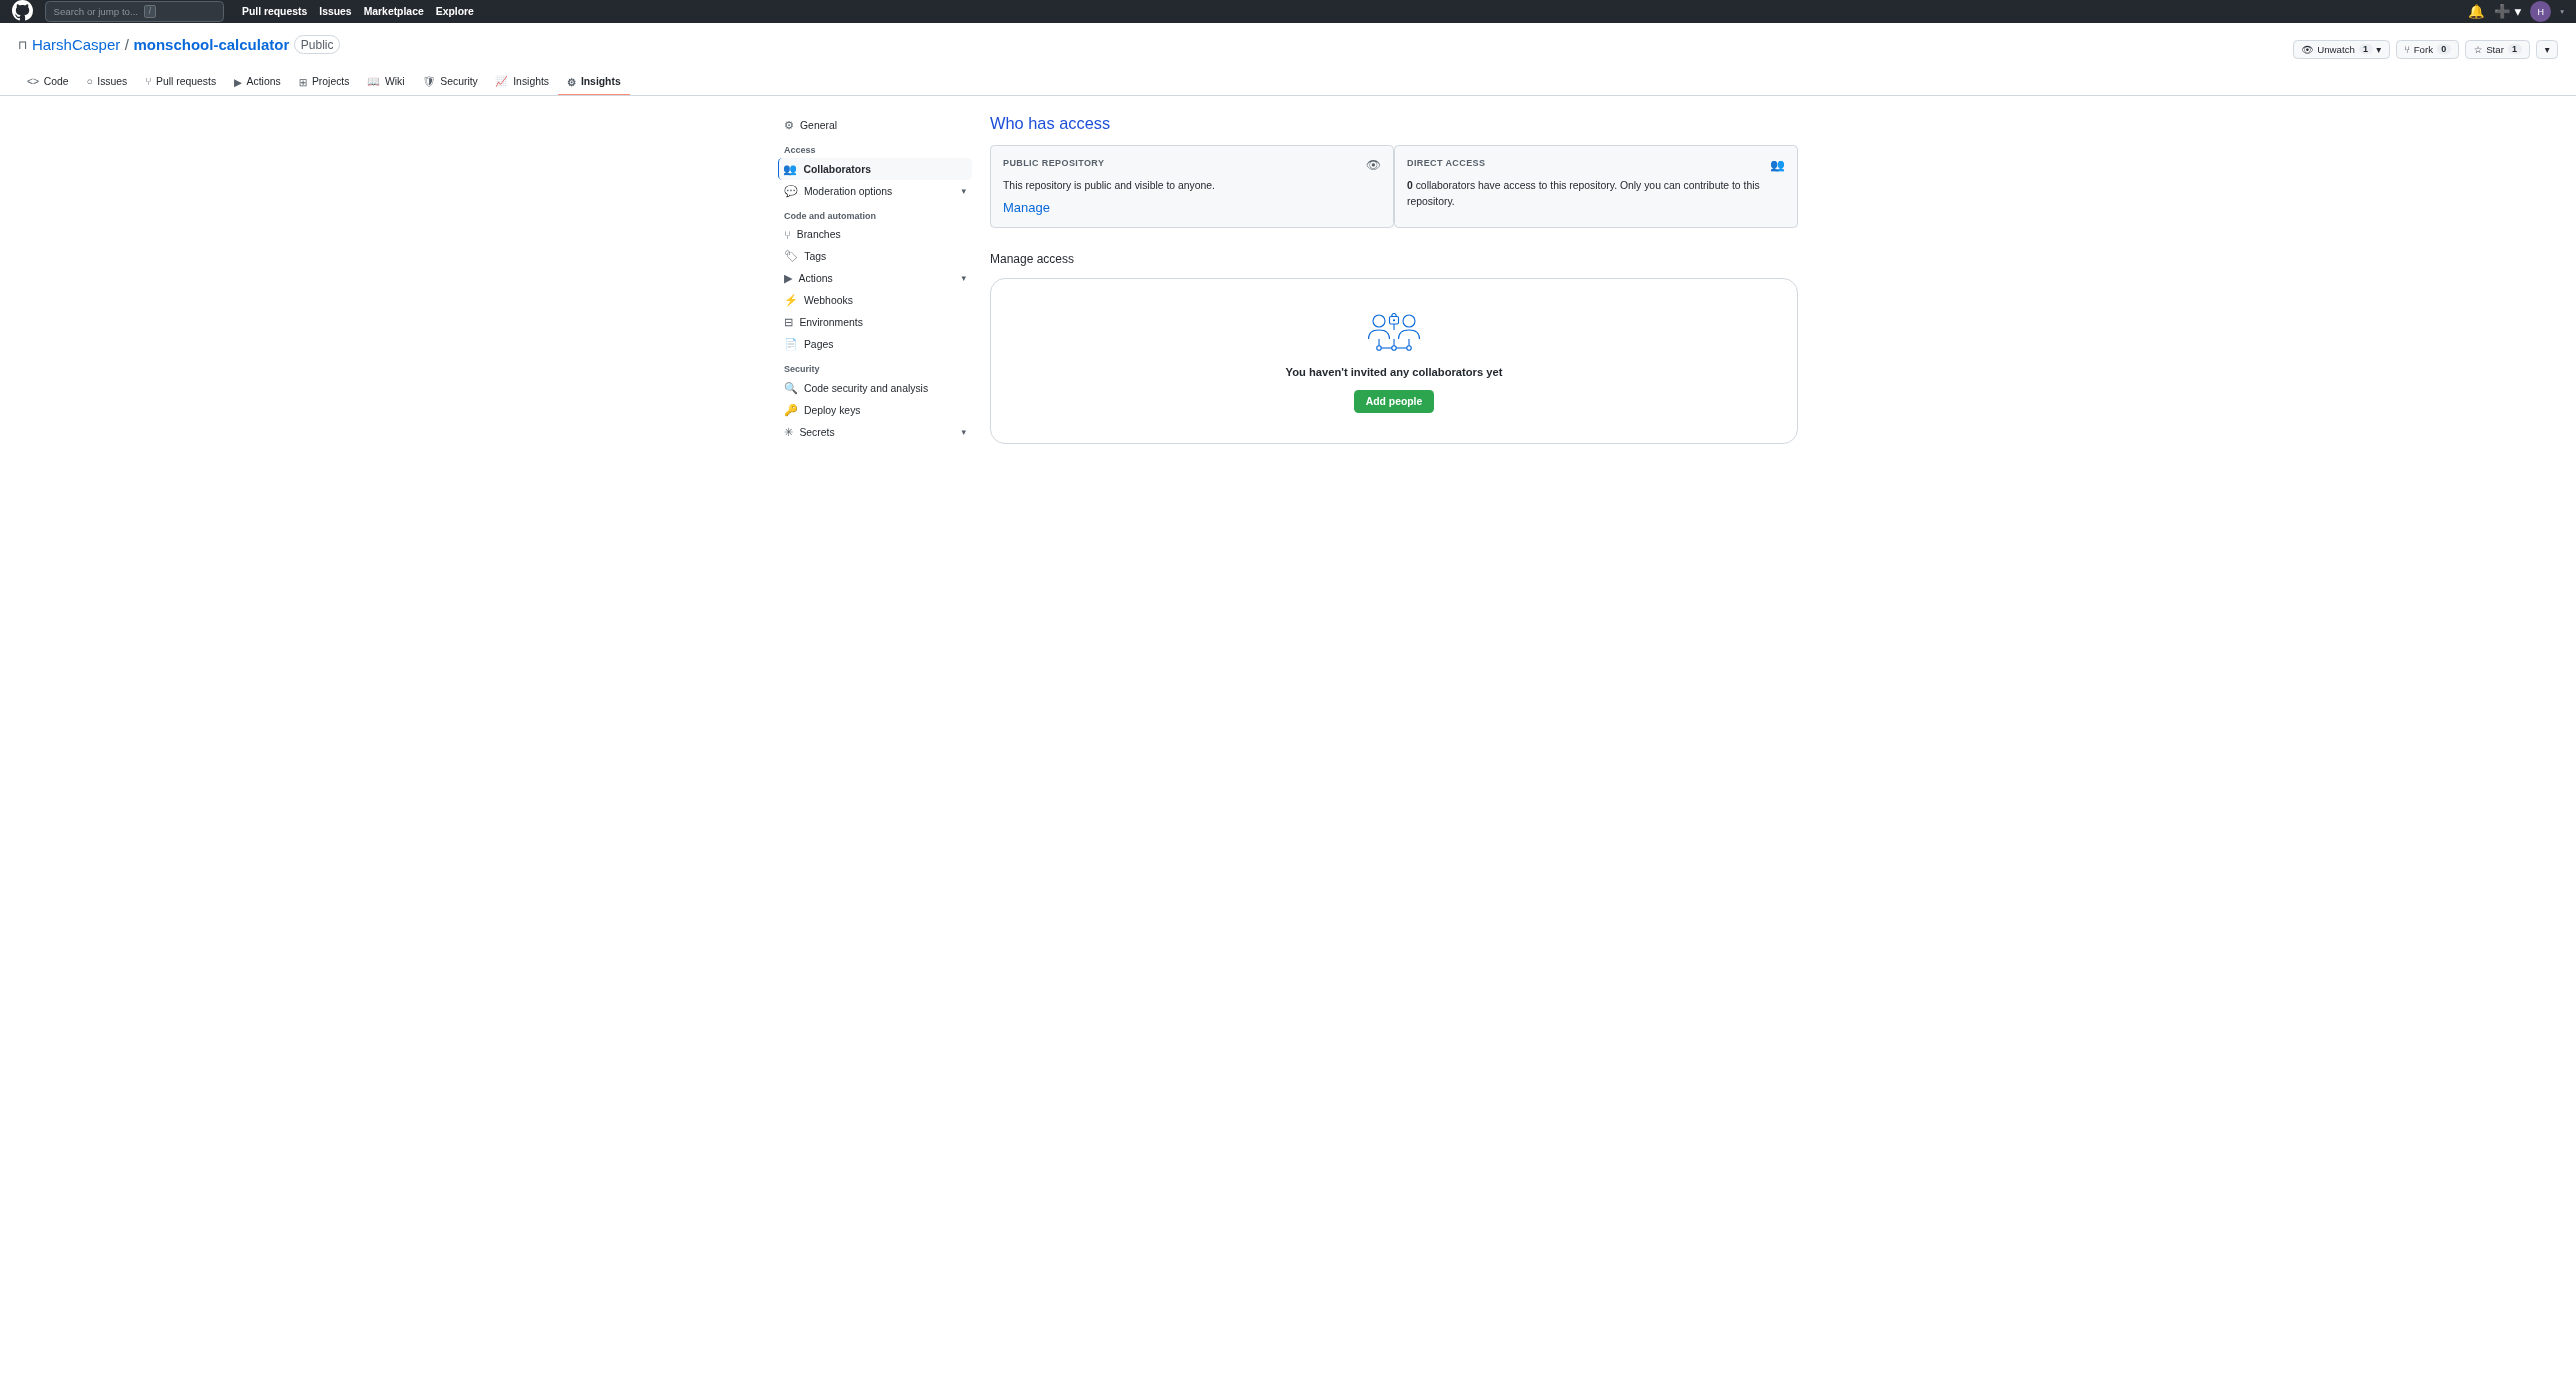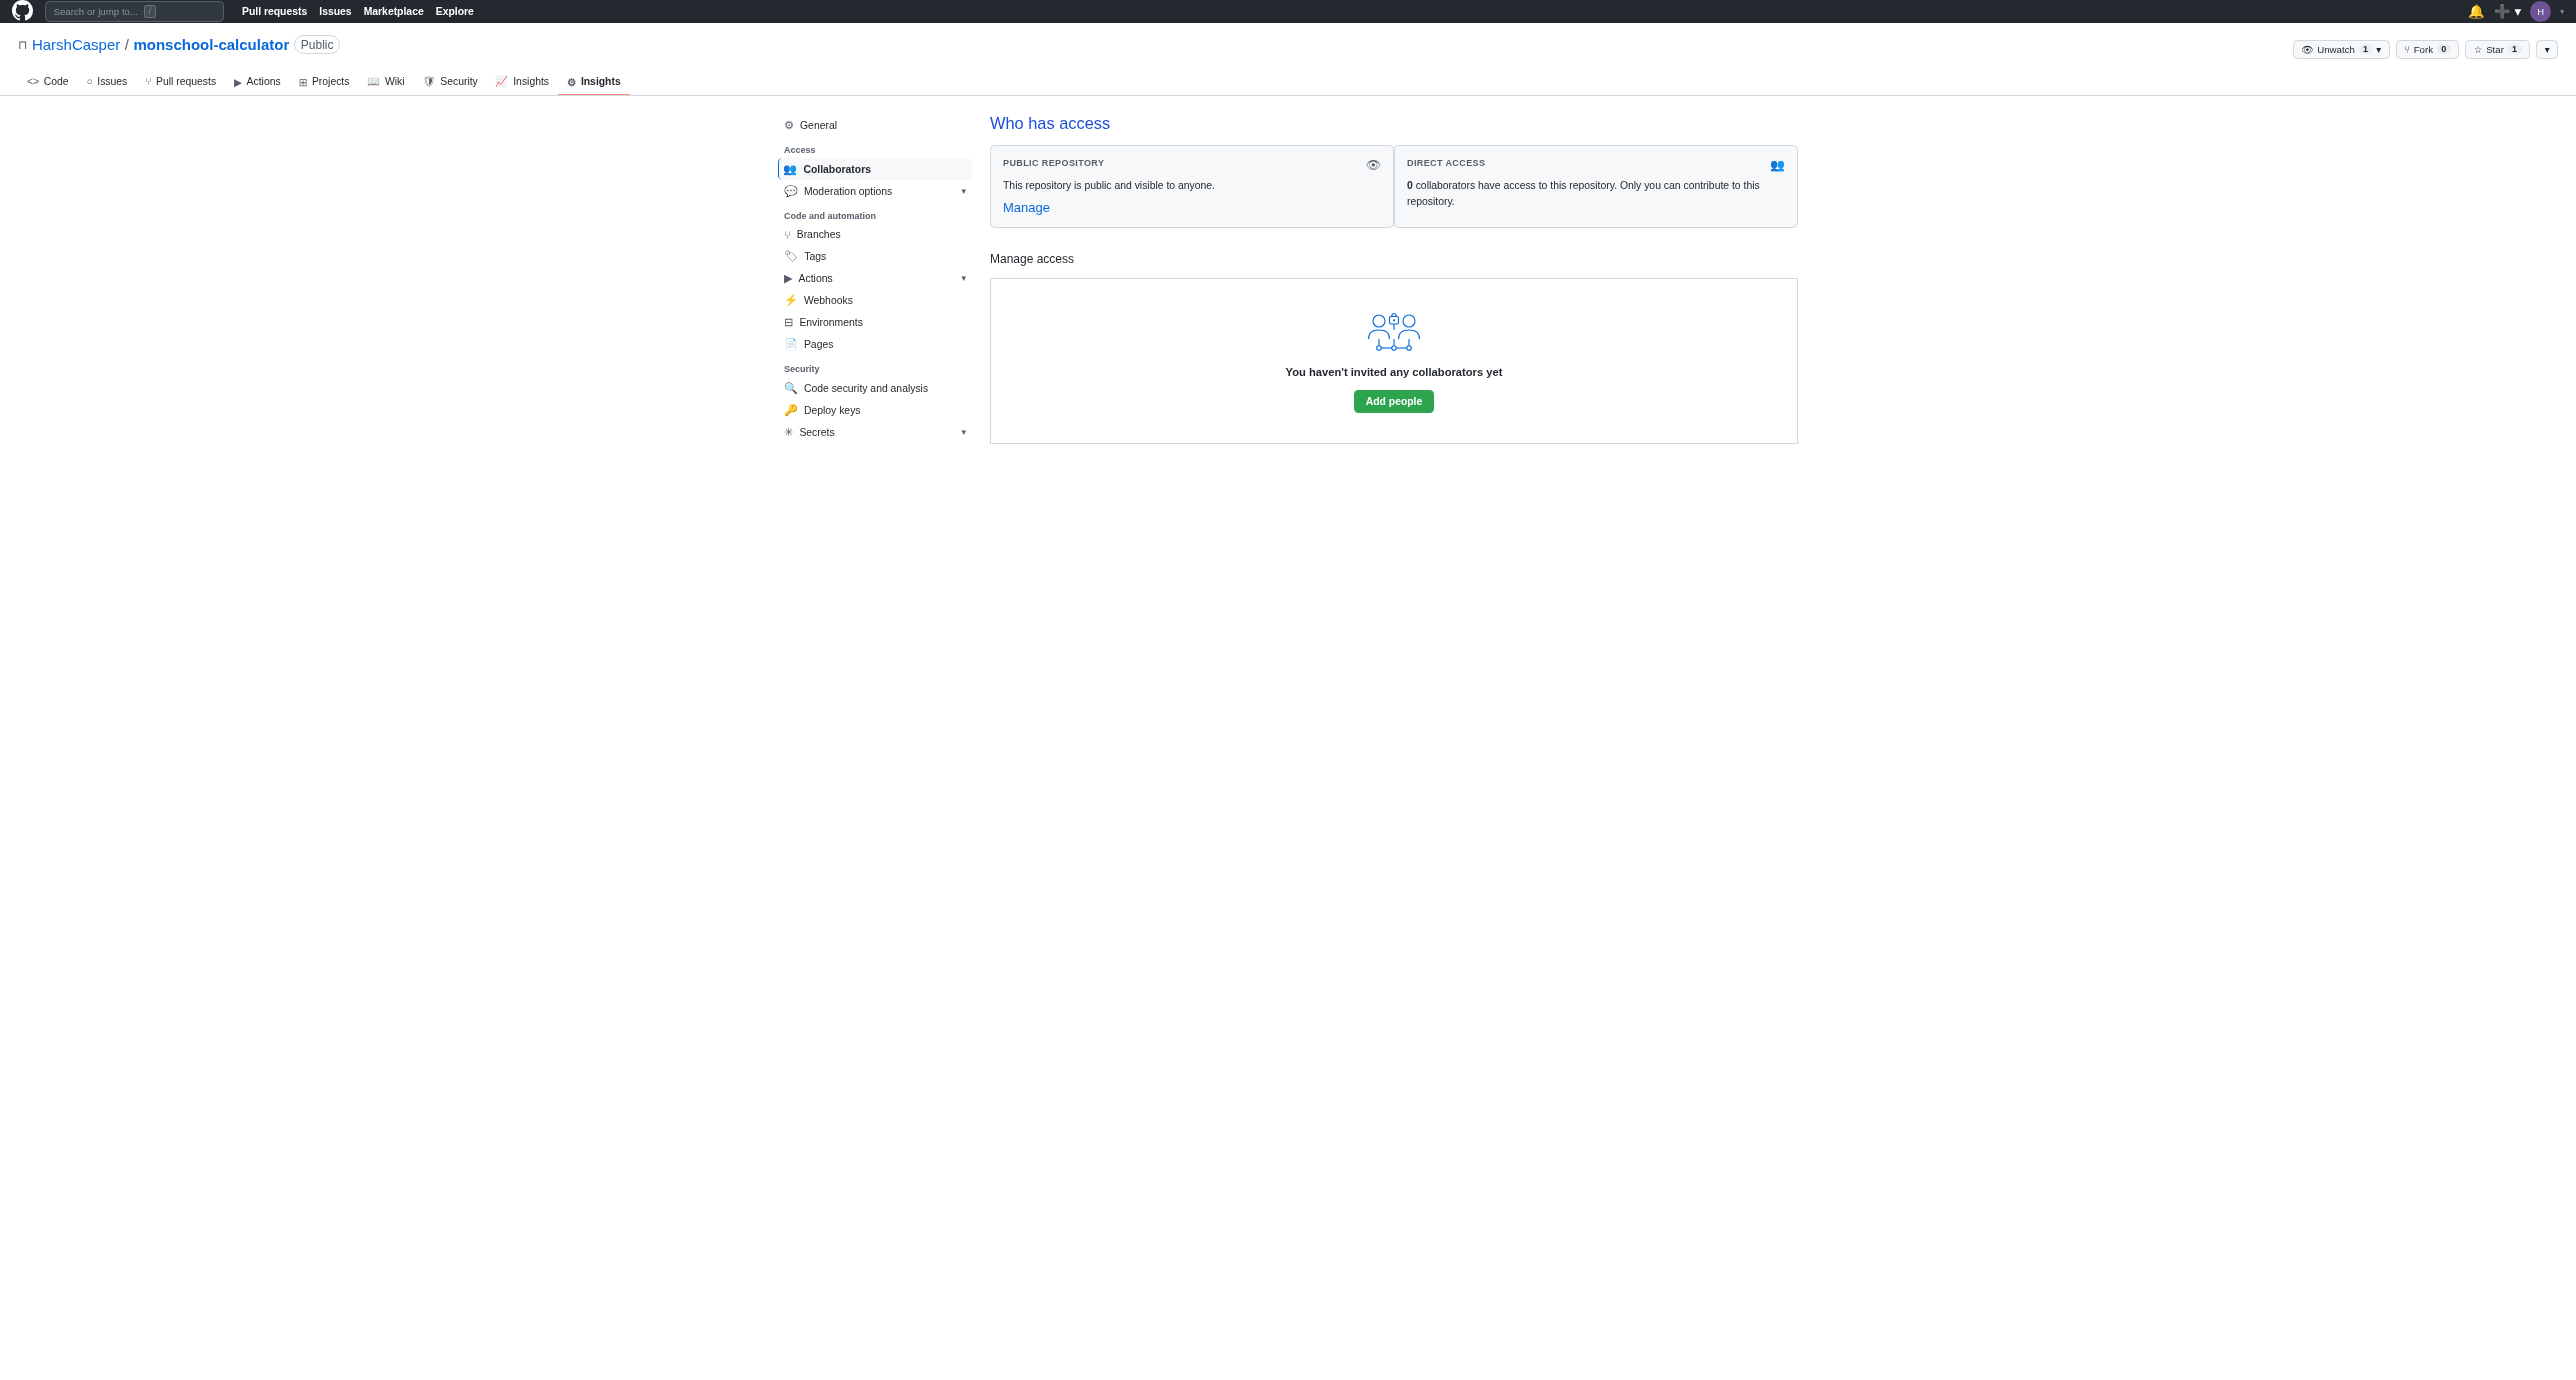--- a/index.html
+++ b/index.html
@@ -164,21 +164,21 @@
     }
     .access-card-icon { font-size: 12px; color: #57606a; }
     .access-card-text { font-size: 10.4px; color: #24292f; margin-bottom: 6px; line-height: 1.5; }
     .access-card-text strong { font-weight: 700; }
     .access-card-link { color: #0969da; font-size: 13px; cursor: pointer; text-decoration: none; }
 
     
     .manage-access-title { font-size: 12px; font-weight: 400; margin-bottom: 12px; }
     .manage-access-box {
       border: 0.7px solid #d0d7de;
-      border-radius: 0;
+      border-radius: 15px;
       padding: 30px 18px;
       display: flex;
       flex-direction: column;
       align-items: center;
       text-align: center;
       gap: 12px;
     }
     .collab-illustration { width: 60px; height: 45px; }
     .manage-access-empty-text { font-size: 11.2px; font-weight: 600; color: #24292f; }
     .add-people-btn {

